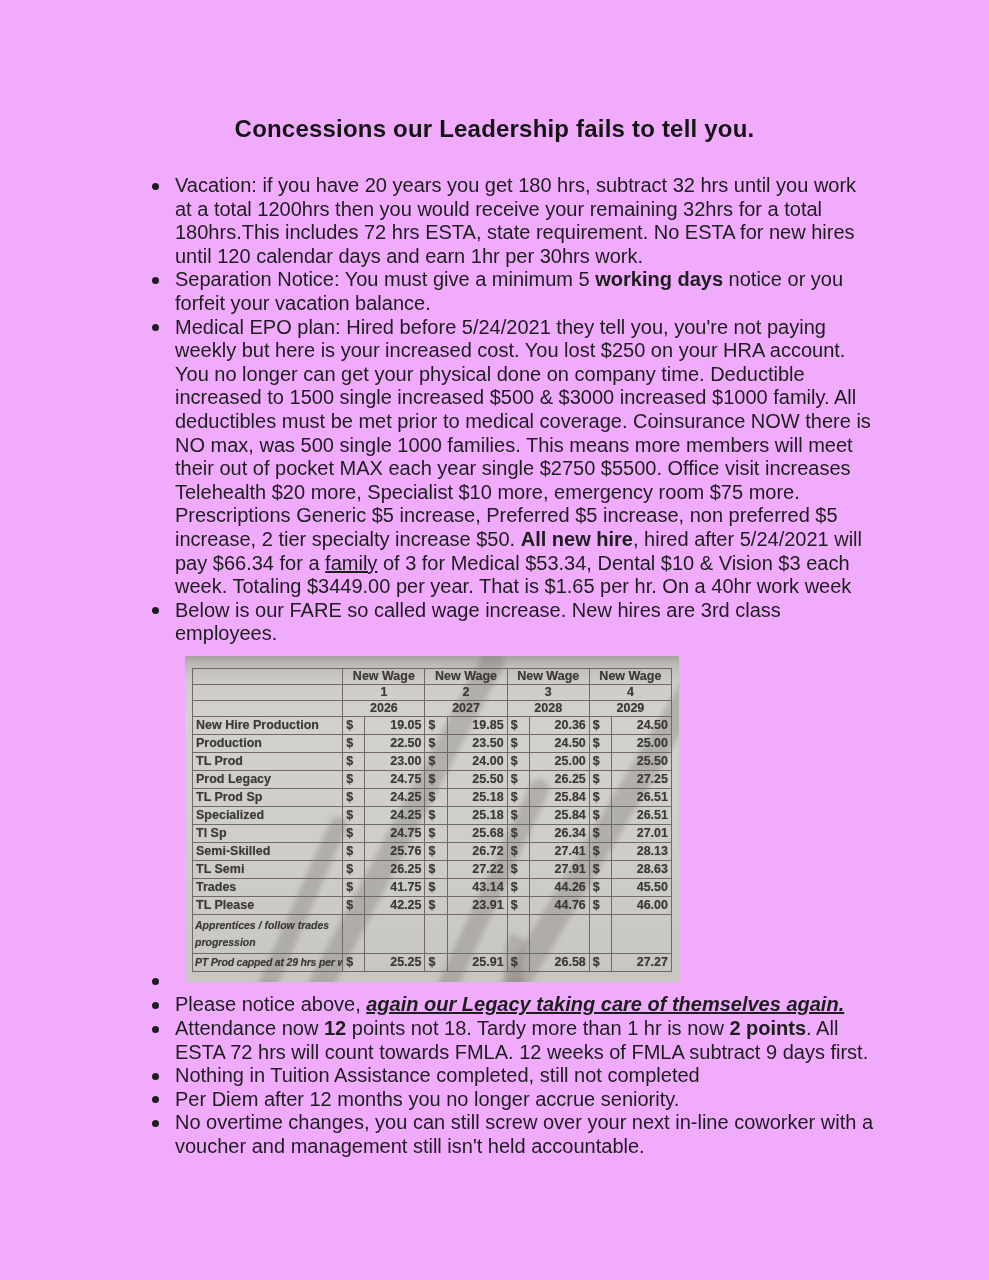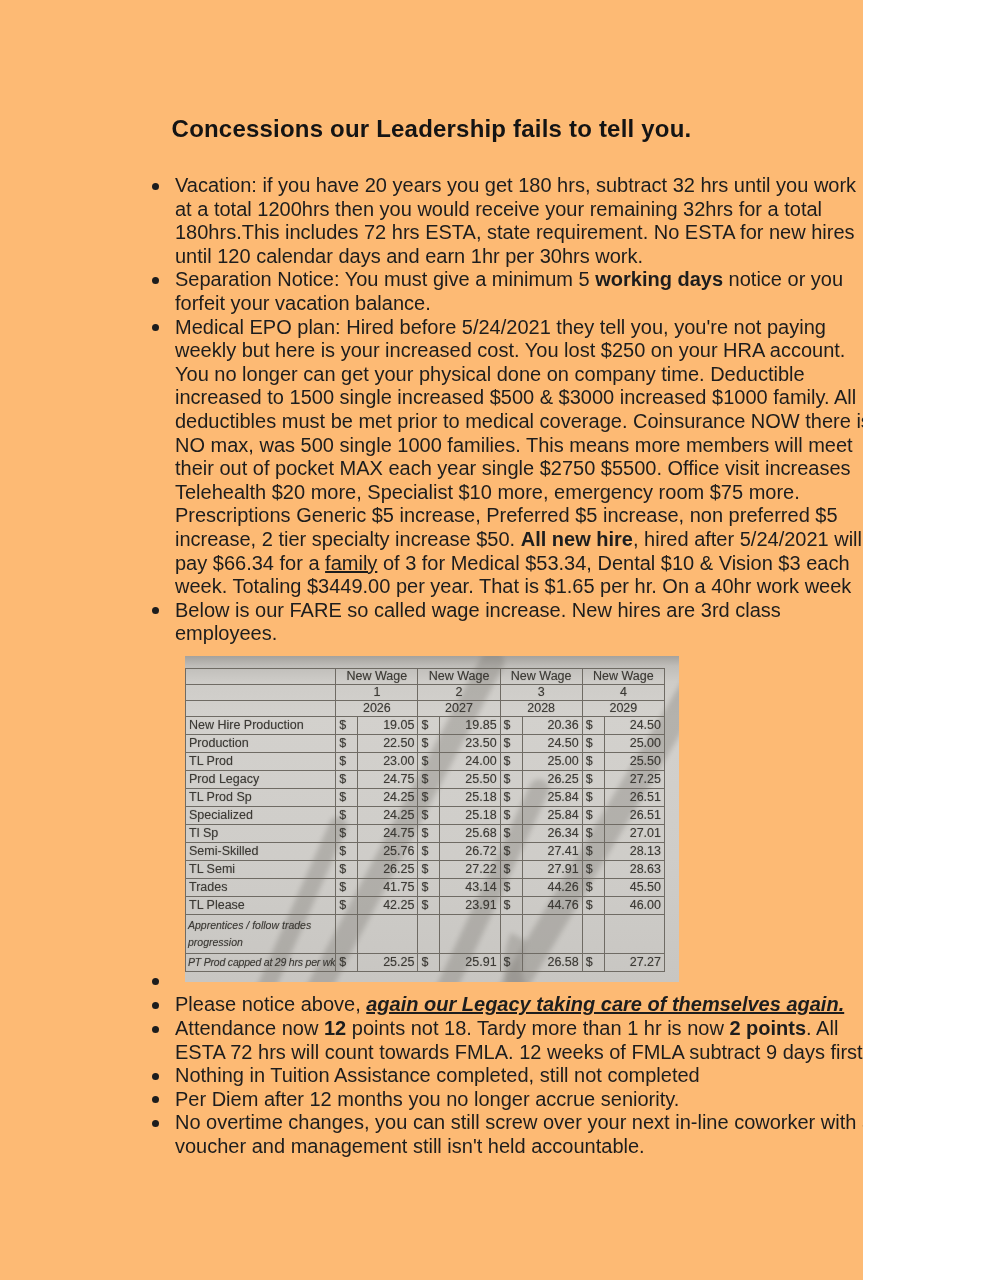--- a/index.html
+++ b/index.html
@@ -4,22 +4,22 @@
 <style>
   * { box-sizing: border-box; }
   html, body { margin: 0; padding: 0; }
   body {
     width: 989px; height: 1280px;
     background: #ffffff;
     font-family: "Liberation Sans", sans-serif;
   }
   .page {
     position: relative;
-    width: 863px; height: 1280px;
-    background: #fdba74;
+    width: 989px; height: 1280px;
+    background: #f0abfc;
     overflow: hidden;
   }
   .title {
     margin: 0;
     padding-top: 114px;
     text-align: center;
     font-size: 24px;
     line-height: 30px;
     font-weight: 700;
     color: #141414;
@@ -82,27 +82,27 @@
     border-bottom-color: #75726c;
     border-left-color: #75726c;
     border-radius: 50%;
     opacity: 0.30;
     filter: blur(2.5px);
     transform: rotate(-18deg);
     z-index: 1;
   }
   table.wage {
     position: absolute;
-    left: 0; top: 12px;
+    left: 7px; top: 12px;
     z-index: 2;
     border-collapse: collapse;
     table-layout: fixed;
     width: 480px;
     color: #3c3a35;
-    font-weight: 400;
+    font-weight: 700;
     text-shadow: 0 0 1px rgba(60,58,53,0.45);
   }
   table.wage td {
     border: 1px solid #6f6b64;
     padding: 0 3px;
     height: 18px;
     font-size: 12.5px;
     line-height: 14px;
     overflow: hidden;
   }

